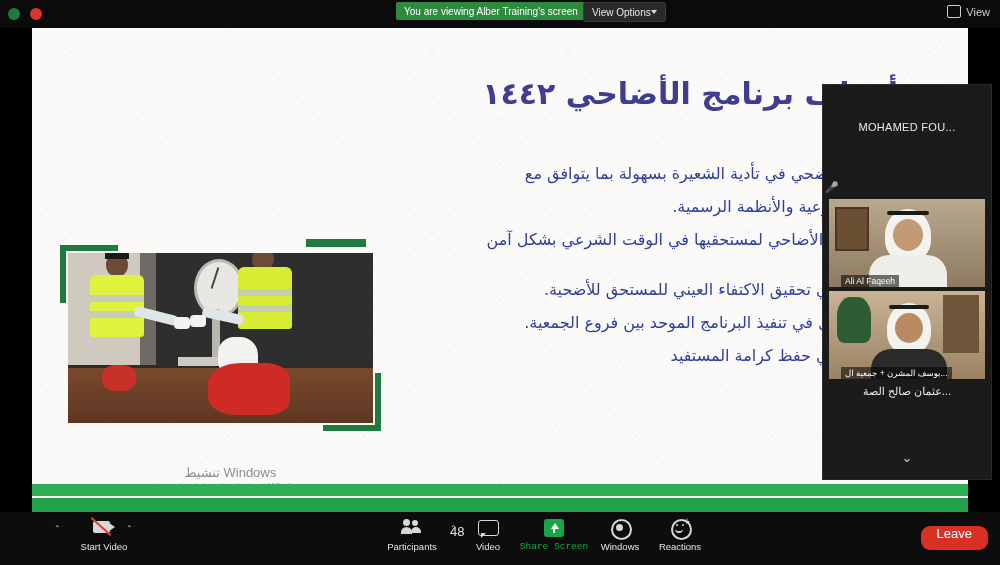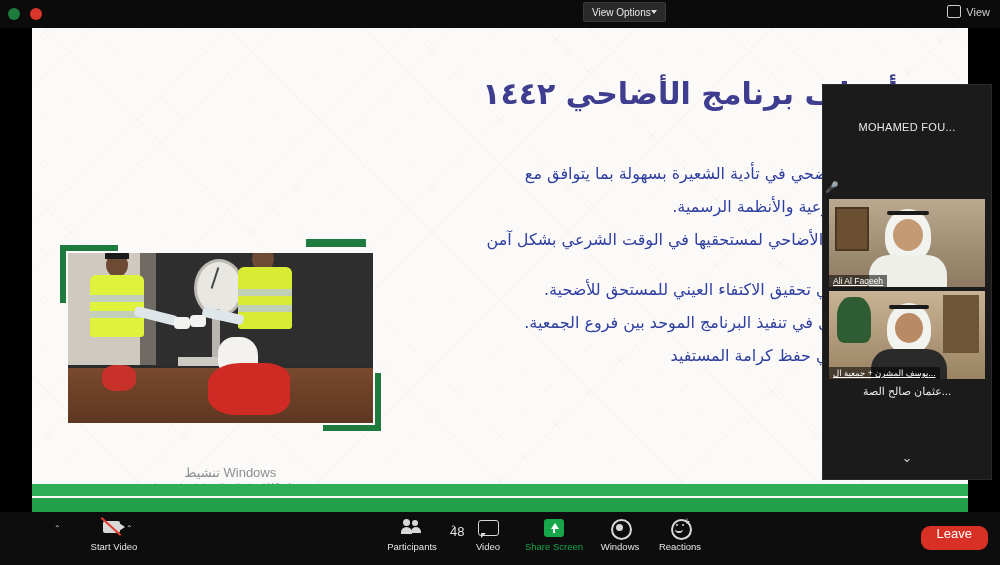--- a/index.html
+++ b/index.html
@@ -150,22 +150,22 @@
   .rp-name{
     position:absolute;left:0;top:36px;width:100%;text-align:center;
     color:#e9e9e9;font-size:11px;letter-spacing:.3px;
   }
   .tile{
     position:absolute;left:6px;width:156px;height:88px;overflow:hidden;background:#222;
   }
   .tile.t1{top:114px;}
   .tile.t2{top:206px;}
   .tile-label{
-    position:absolute;left:0;bottom:0;padding:1px 4px;color:#fff;font-size:8.5px;
-    background:rgba(0,0,0,.55);max-width:150px;overflow:hidden;white-space:nowrap;text-decoration:underline;
+    position:absolute;left:12px;bottom:0;padding:1px 4px;color:#fff;font-size:8.5px;
+    background:rgba(0,0,0,.55);max-width:150px;overflow:hidden;white-space:nowrap;
   }
   .tile-active{outline:2px solid #d8e63c;outline-offset:-2px;}
   .vbg1{position:absolute;inset:0;background:linear-gradient(180deg,#b9a98e,#8d7a60);}
   .vbg2{position:absolute;inset:0;background:linear-gradient(180deg,#c8b394,#9a8363);}
   .frame-pic{position:absolute;left:6px;top:8px;width:30px;height:40px;background:#6b4f33;border:2px solid #4a3622;}
   .plant{position:absolute;left:8px;top:6px;width:34px;height:46px;background:#2f5d33;border-radius:40% 40% 20% 20%;}
   .door{position:absolute;right:6px;top:4px;width:36px;height:58px;background:#6e5539;}
   .p-head{position:absolute;border-radius:50%;}
   .ghutra{position:absolute;background:#f2f2ef;border-radius:50% 50% 40% 40%;}
   .igal{position:absolute;background:#1a1a1a;height:4px;border-radius:2px;}
@@ -223,20 +223,23 @@
     display:flex;align-items:flex-start;justify-content:center;cursor:pointer;
   }
   .share-lbl{color:#18a64a;}
 </style>
 </head>
 <body>
 
 <div class="topbar">
   <div class="tb-dot green"></div>
   <div class="tb-dot red"></div>
+  <div class="viewing-pill">
+    <span>You are viewing Alber Training's screen</span>
+  </div>
   <div class="view-options">
     <span>View Options</span>
     <span class="caret-down"></span>
   </div>
   <div class="view-right">
     <span class="sqicon"></span>
     <span>View</span>
   </div>
 </div>
 
@@ -345,21 +348,21 @@
   </div>
 
   <div class="rp-name2">عثمان صالح الصة...</div>
   <div class="rp-chevron">⌄</div>
 </div>
 
 <div class="toolbar">
 
   <div class="tb-caret" style="left:54px;">⌃</div>
 
-  <div class="tb-item" style="left:76px;">
+  <div class="tb-item" style="left:66px;">
     <span class="ic">
       <span class="cam-ic"></span>
         <span class="cam-tri"></span>
         <span class="slash"></span>
     </span>
     <span class="lbl">Start Video</span>
   </div>
   <div class="tb-caret" style="left:126px;">⌃</div>
 
   <div class="tb-item" style="left:374px;">
@@ -375,21 +378,21 @@
   <div class="tb-caret" style="left:450px;">⌃</div>
 
   <div class="tb-item" style="left:450px;">
     <span class="ic">
       <span class="chat-ic"></span>
         <span class="chat-tail"></span>
     </span>
     <span class="lbl">Video</span>
   </div>
 
-  <div class="tb-item" style="left:516px;">
+  <div class="tb-item" style="left:516px;font-family:Liberation Mono, monospace;">
     <span class="ic">
       <span class="share-ic"></span>
         <span class="share-arrow"></span>
         <span class="share-stem"></span>
     </span>
     <span class="lbl share-lbl">Share Screen</span>
   </div>
 
   <div class="tb-item" style="left:582px;">
     <span class="ic">

